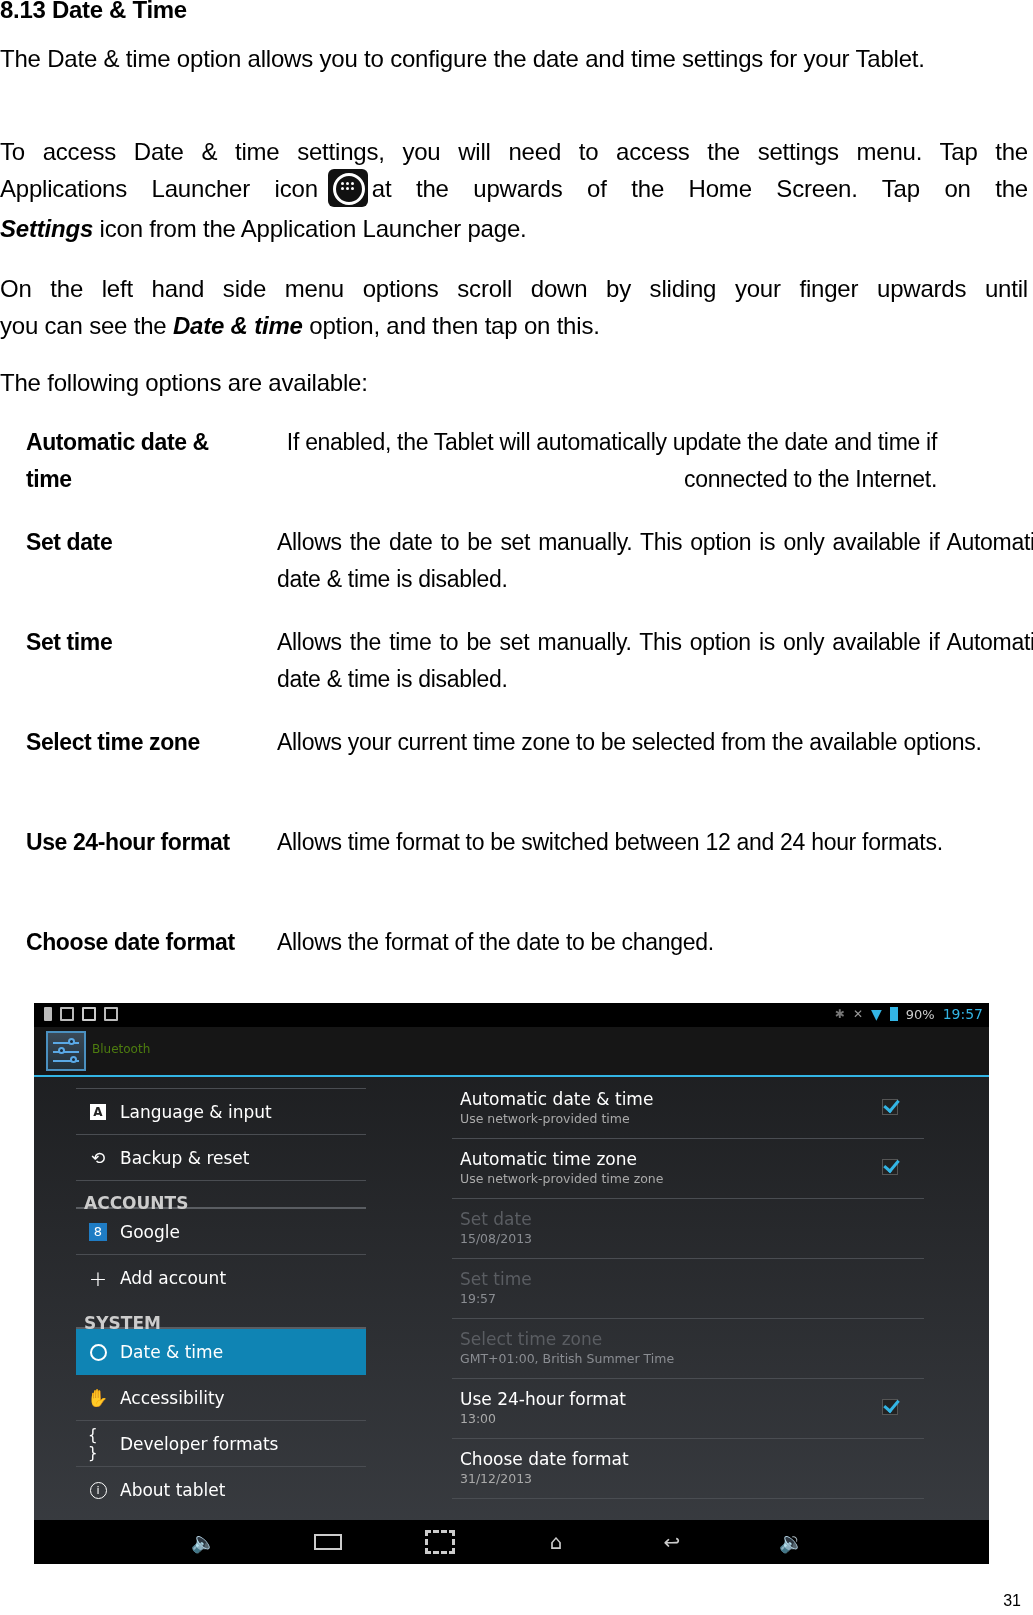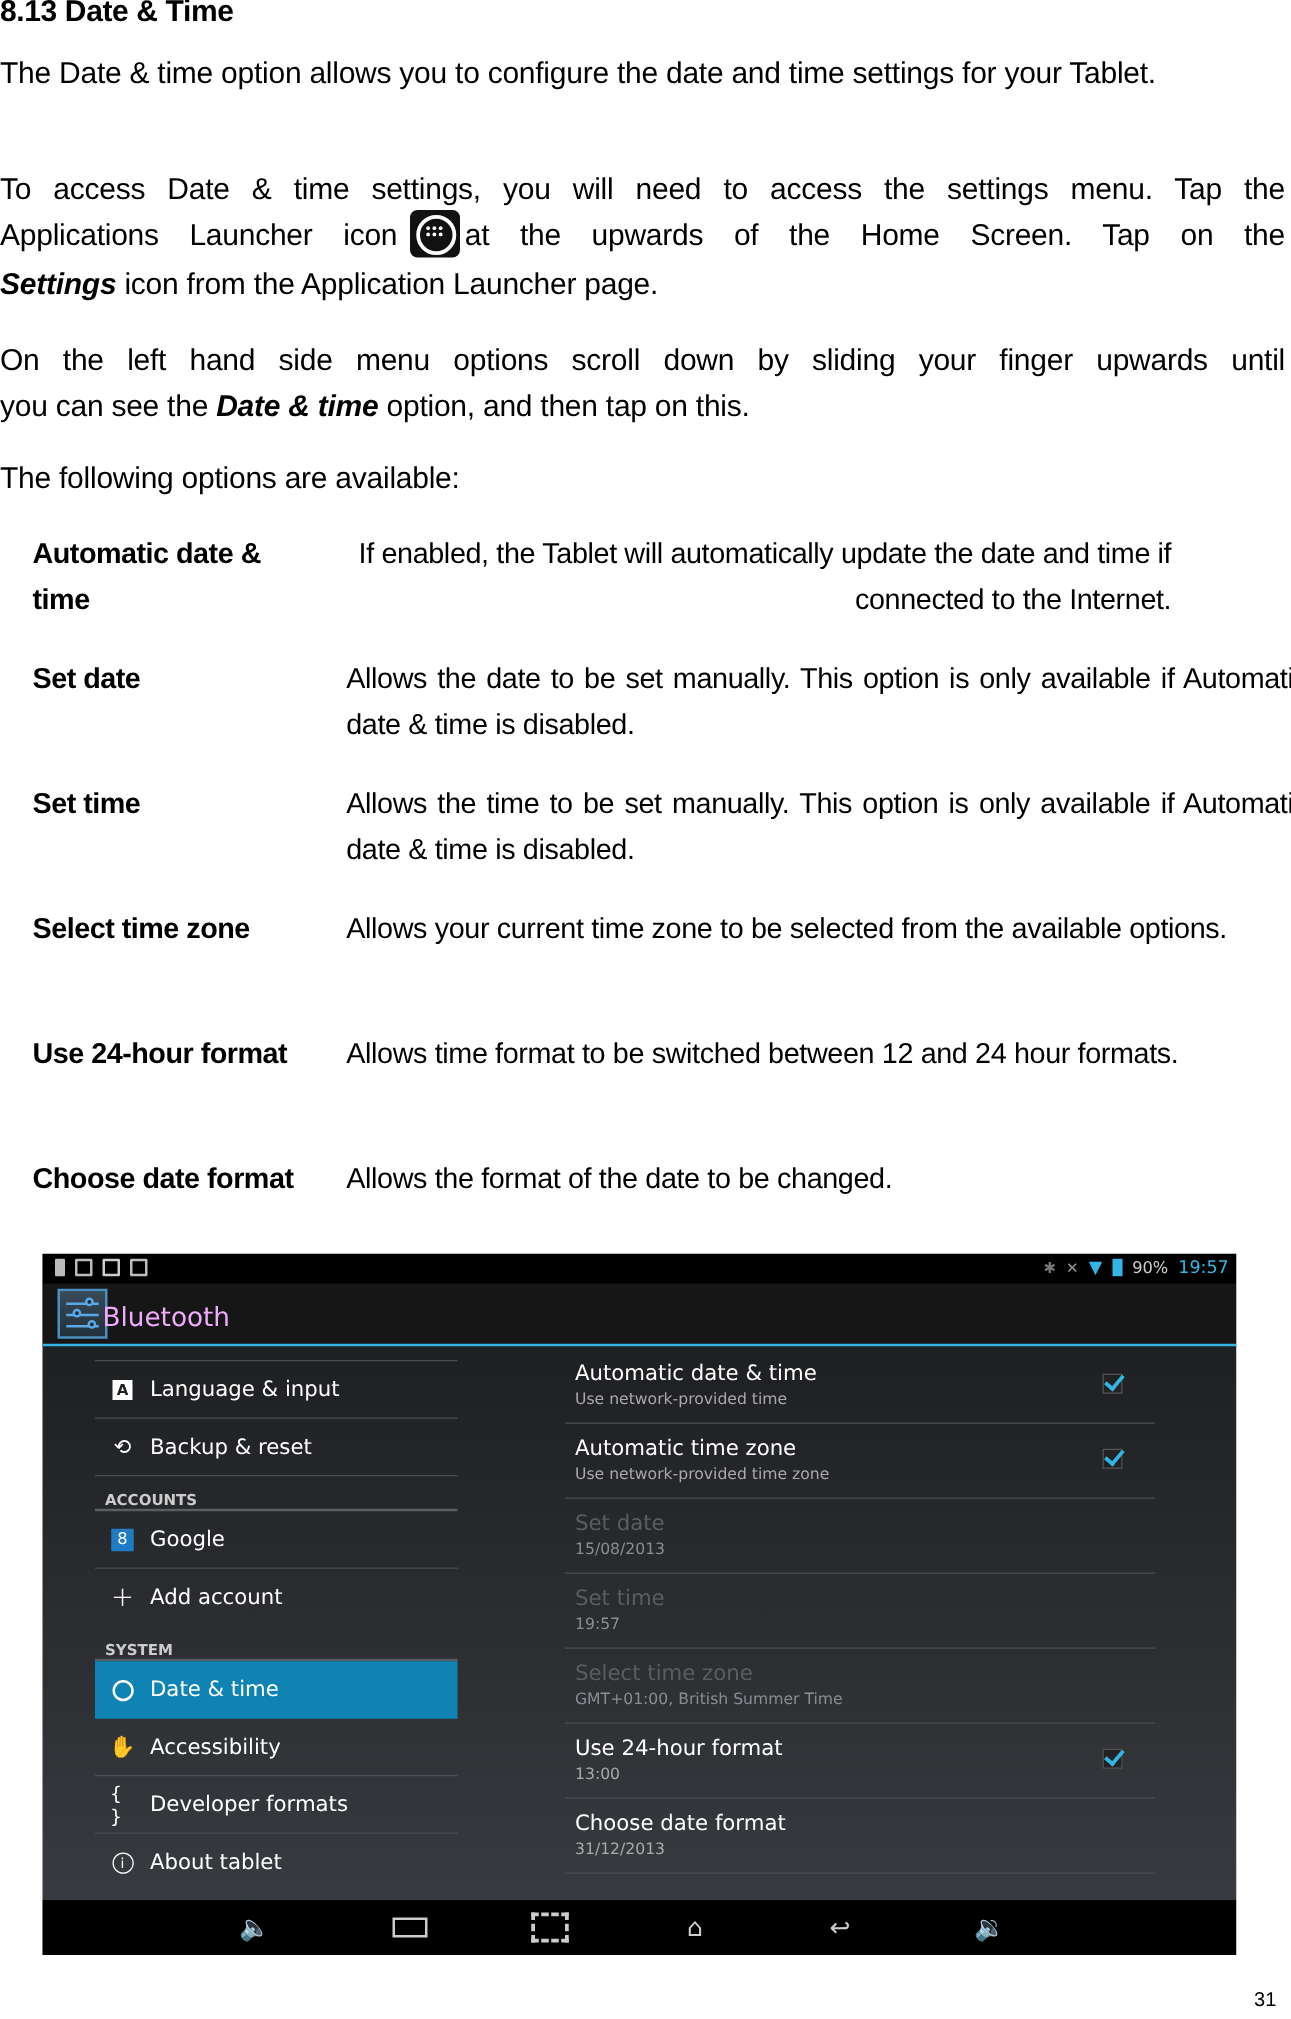--- a/index.html
+++ b/index.html
@@ -22,26 +22,26 @@
   .status{position:absolute;left:0;top:0;width:955px;height:24px;background:#000;color:#33b5e5}
   .status .l{position:absolute;left:10px;top:4px;display:flex;gap:8px}
   .sicon{width:14px;height:14px;border:2px solid #bbb;display:block;border-radius:1px}
   .status .r{position:absolute;right:6px;top:3px;display:flex;align-items:center;gap:8px;font-size:13px}
   .status .pct{color:#ccc}
   .status .clock{color:#33b5e5;font-size:14px}
   .actionbar{position:absolute;left:0;top:24px;width:955px;height:50px;background:#161616;border-bottom:2px solid #33b5e5}
   .settings-icon{position:absolute;left:12px;top:4px;width:40px;height:40px;border:2px solid #4a90c0;background:linear-gradient(#3a4a58,#22303a)}
   .settings-icon i{position:absolute;left:5px;height:2px;width:26px;background:#5aa9e6}
   .settings-icon b{position:absolute;width:7px;height:7px;border:2px solid #5aa9e6;border-radius:50%;background:#1a2a3a}
-  .actionbar .title{position:absolute;left:48px;top:15px;color:#f0abfc;font-size:21px}
+  .actionbar .title{position:absolute;left:58px;top:15px;color:#4d7c0f;font-size:12px}
   .left{position:absolute;left:42px;top:76px;width:290px}
   .litem{position:relative;height:46px;border-bottom:1px solid #4a4d52;display:flex;align-items:center;padding-left:12px;color:#fff;font-size:17px}
   .litem .ic{width:20px;height:20px;margin-right:12px;display:flex;align-items:center;justify-content:center;font-size:17px;color:#fff}
   .litem.sel{background:#0f84b4;border-bottom:none}
-  .cat{height:28px;color:#ccc;font-size:12px;font-weight:bold;padding:12px 0 12px 8px;border-bottom:2px solid #5a5d62}
+  .cat{height:28px;color:#ccc;font-size:17px;font-weight:bold;padding:12px 0 12px 8px;border-bottom:2px solid #5a5d62}
   .right{position:absolute;left:418px;top:76px;width:472px}
   .ritem{position:relative;height:60px;border-bottom:1px solid #4a4d52;padding:10px 0 0 8px}
   .ritem .t{color:#fff;font-size:17px}
   .ritem .s{color:#aaa;font-size:12.5px;margin-top:2px}
   .ritem.dis .t{color:#5a5d62}
   .ritem.dis .s{color:#8a8d92}
   .chk{position:absolute;right:26px;top:20px;width:16px;height:16px;border:1px solid #555;background:#222}
   .chk::after{content:"";position:absolute;left:4px;top:-3px;width:6px;height:12px;border:solid #33b5e5;border-width:0 3px 3px 0;transform:rotate(40deg)}
   .navbar{position:absolute;left:0;top:517px;width:955px;height:44px;background:#000;display:flex;align-items:center}
   .nav{position:absolute;top:10px;color:#ccc;font-size:20px;display:flex;align-items:center;justify-content:center;width:40px;height:24px}

